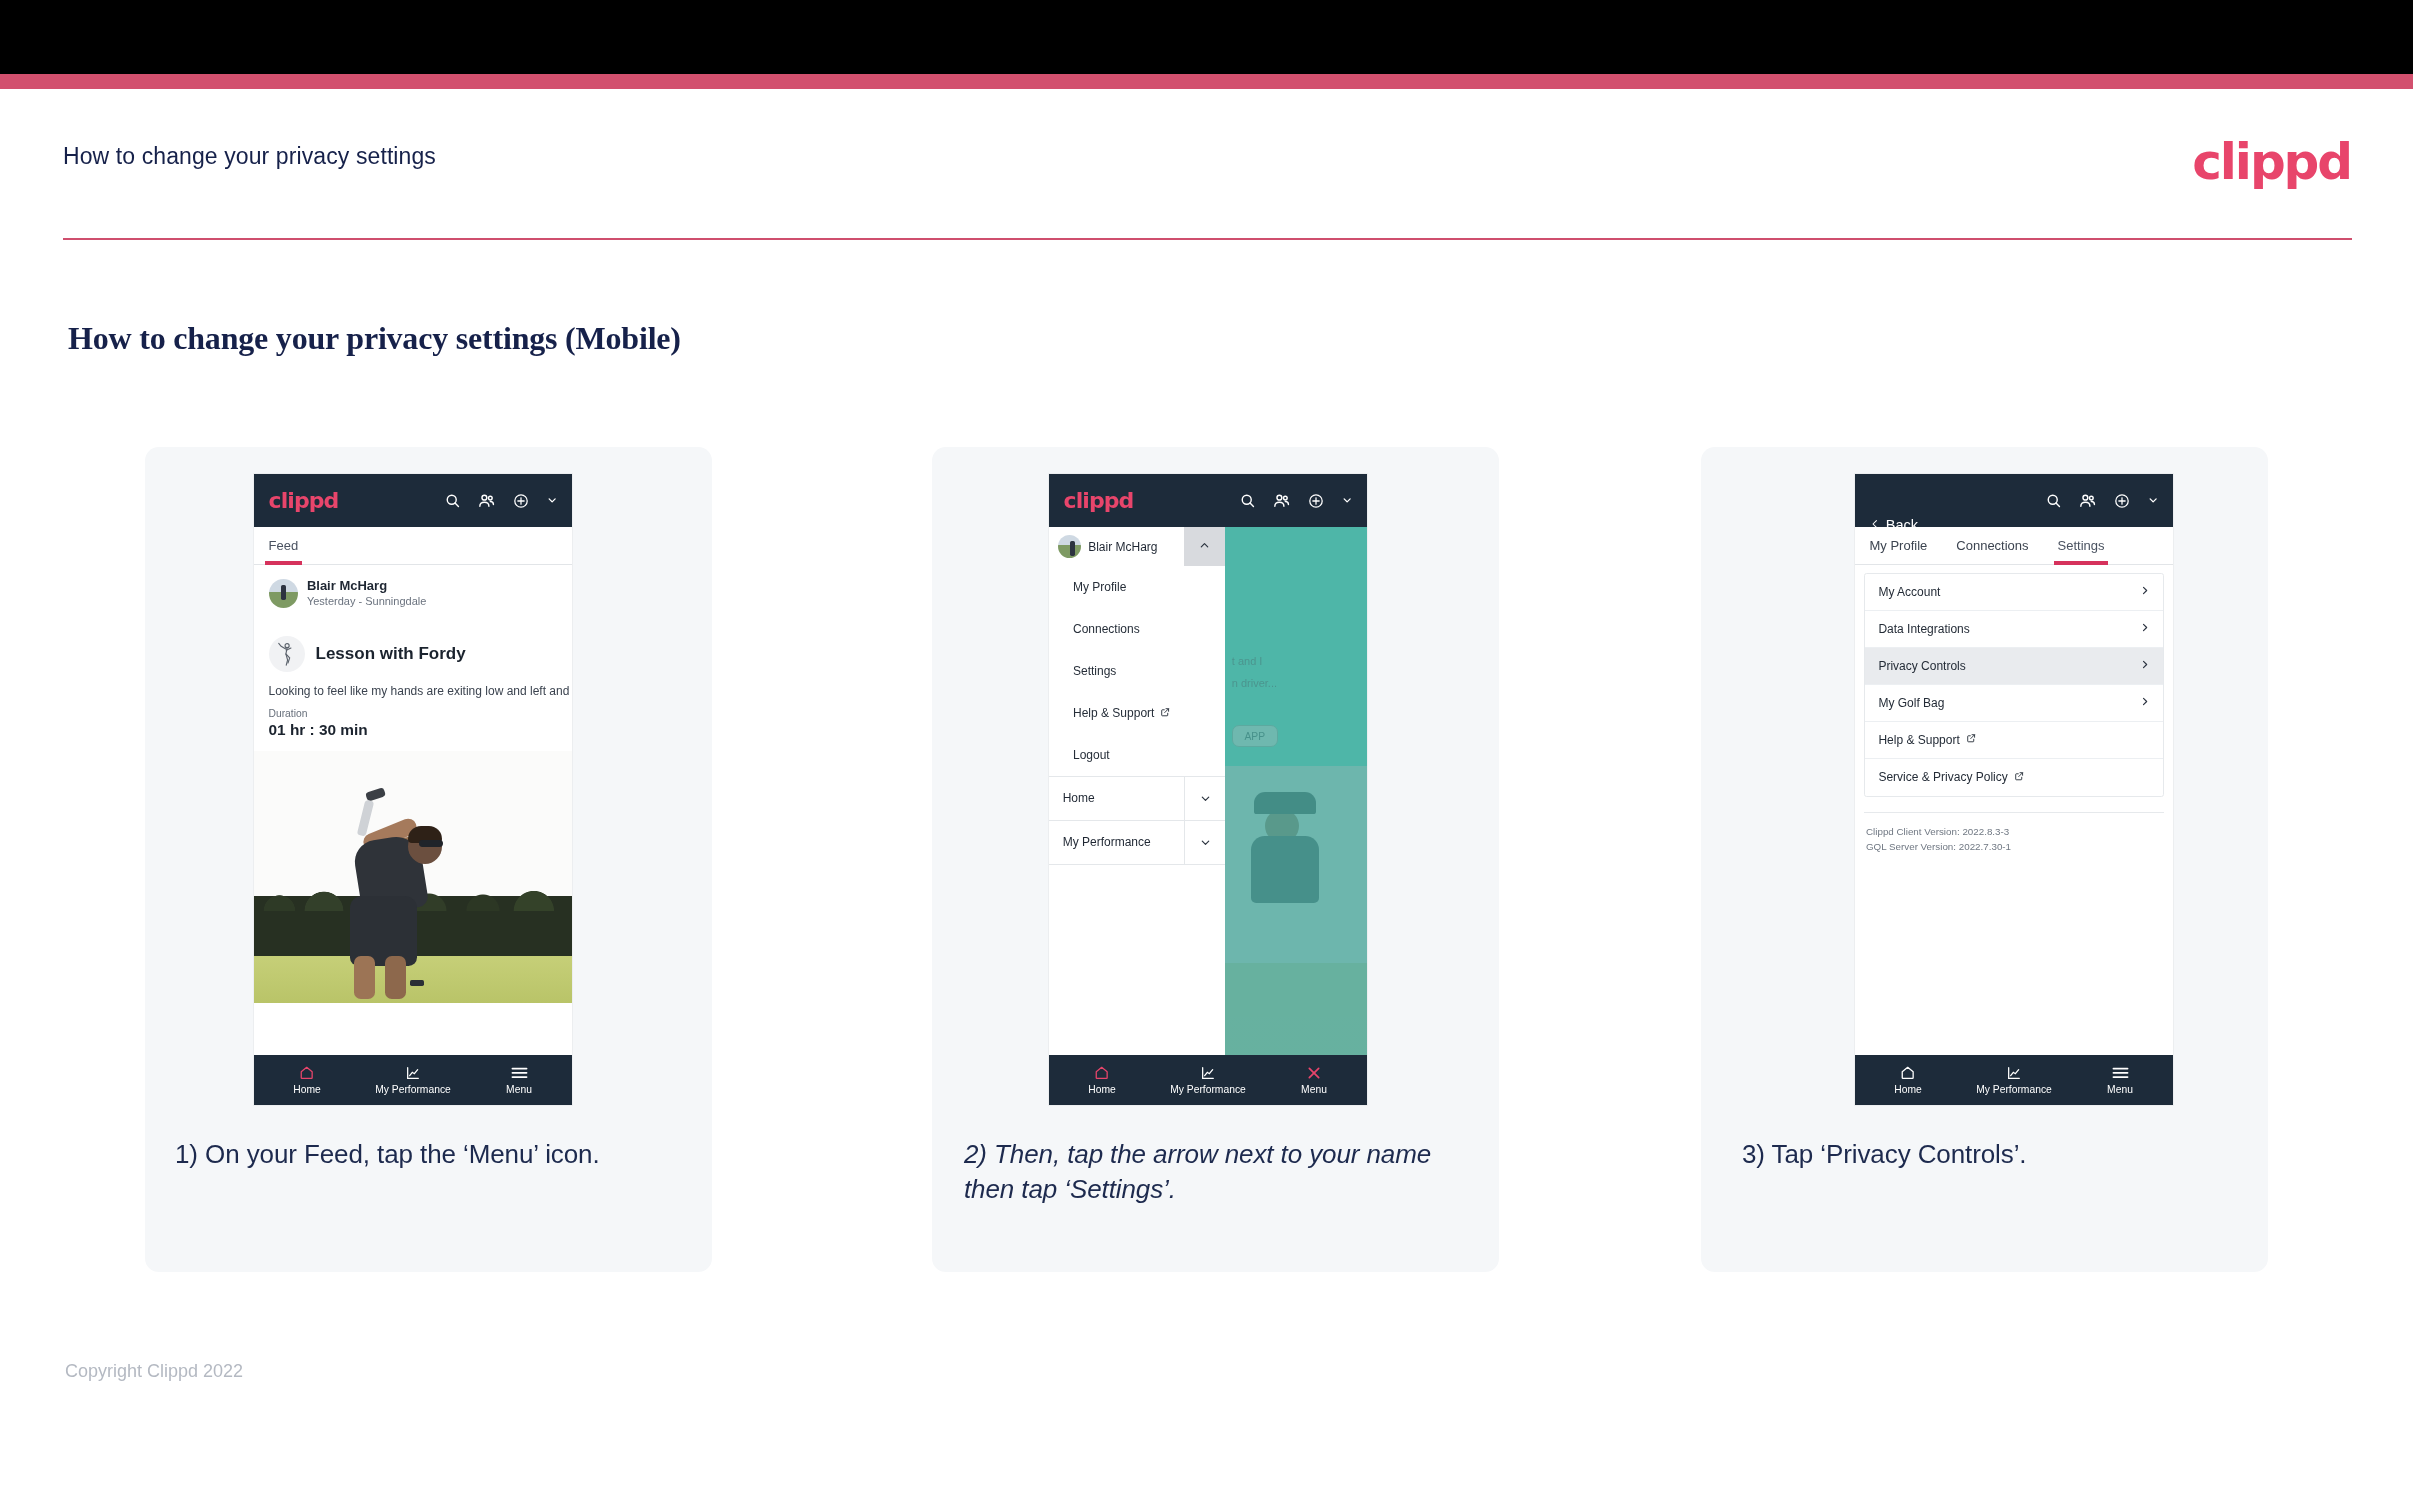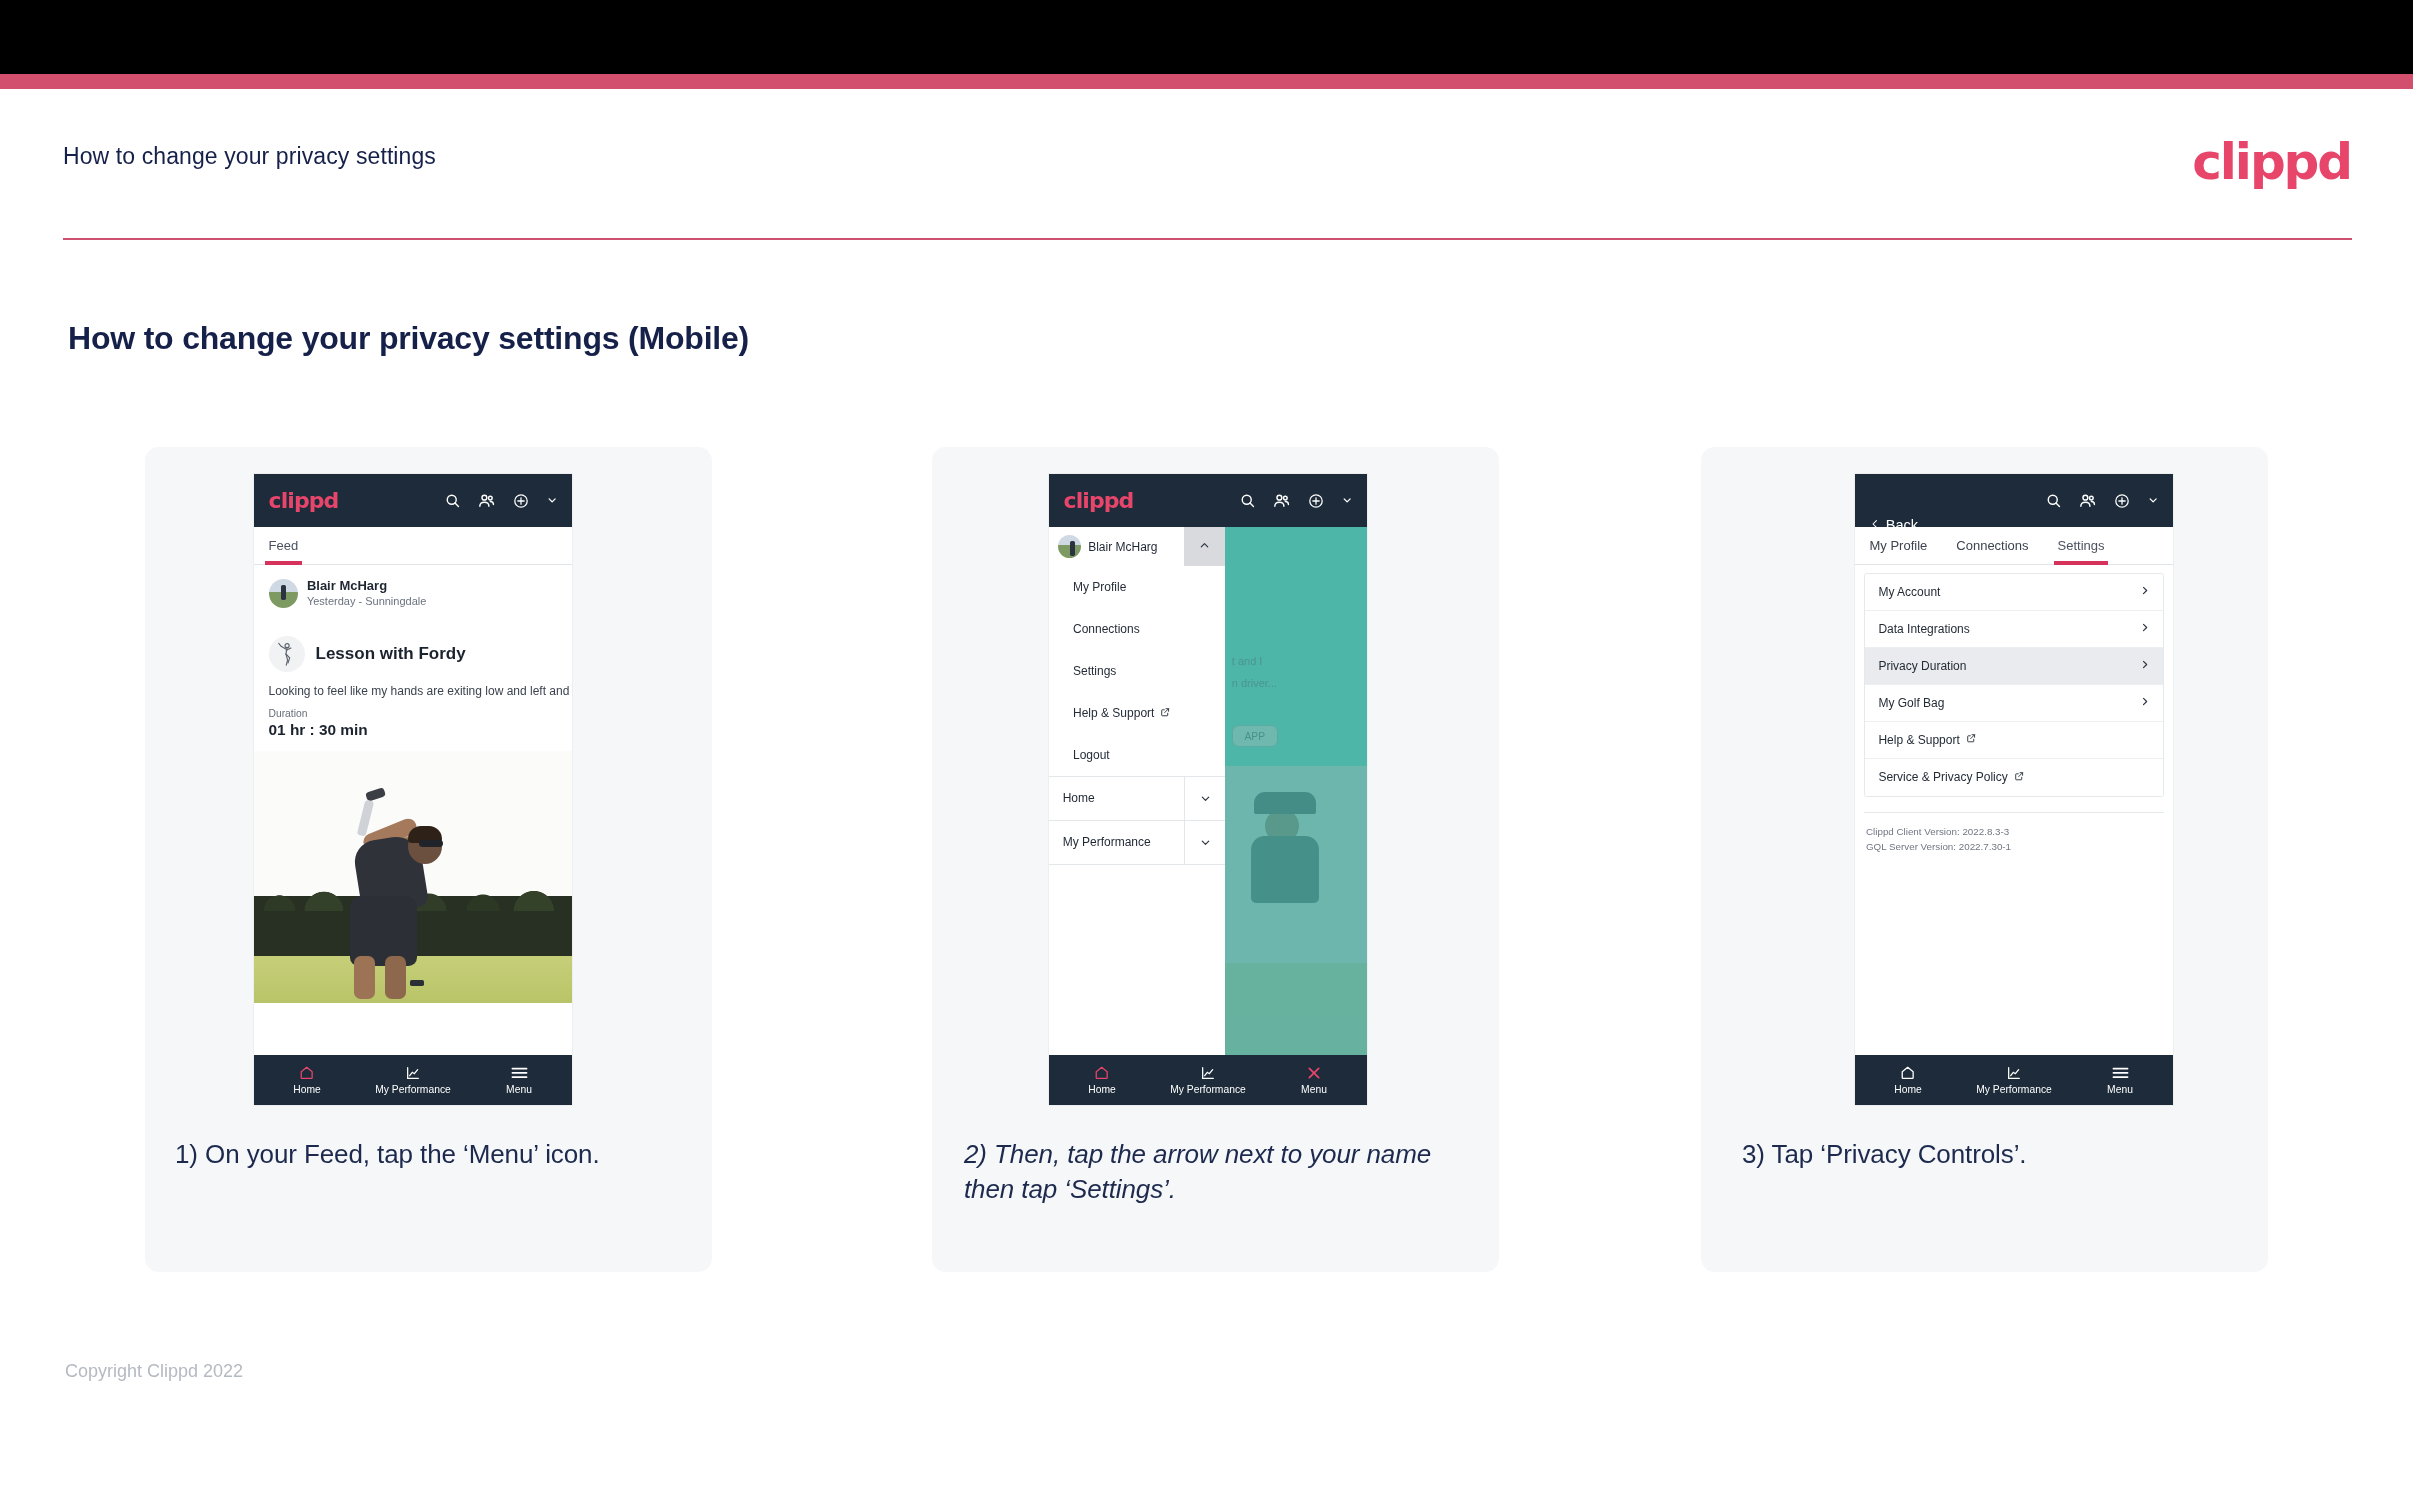--- a/index.html
+++ b/index.html
@@ -23,21 +23,21 @@
   .brand-logo {
     position:absolute; right:62px; top:43px;
     font-size:50px; font-weight:bold; color:#e8456b;
     letter-spacing:-2.1px; font-family:"DejaVu Sans", sans-serif;
   }
   .header-rule {
     position:absolute; left:63px; top:148px; width:2289px; height:1.7px; background:#cf4f6e;
   }
 
   
-  .slide-heading { position:absolute; left:68px; top:320px; }
+  .slide-heading { position:absolute; left:68px; top:320px;font-family:Liberation Serif, serif; }
   .slide-heading h1 { font-size:32px; font-weight:bold; color:#16214a; letter-spacing:-0.2px; }
   .slide-heading h2 { font-size:31px; font-weight:normal; color:#22305c; margin-top:7.7px; letter-spacing:-0.2px; }
 
   
   .cards { position:absolute; left:0; top:447px; width:2413px; height:829px; }
   .card {
     position:absolute; top:0; width:567px; height:825px;
     background:#f5f7f9; border-radius:13.7px;
   }
   .card-1 { left:145px; }
@@ -554,21 +554,21 @@
         </div>
         <div class="set-row">
           <span>Data Integrations</span>
           <span class="set-chev">
             <svg width="9.4" height="13" viewBox="0 0 24 24" fill="none" stroke="#2b3340" stroke-width="3">
                 <polyline points="9,4 17,12 9,20" stroke-linecap="round" stroke-linejoin="round"></polyline>
               </svg>
           </span>
         </div>
         <div class="set-row hl">
-          <span>Privacy Duration</span>
+          <span>Privacy Controls</span>
           <span class="set-chev">
             <svg width="9.4" height="13" viewBox="0 0 24 24" fill="none" stroke="#2b3340" stroke-width="3">
                 <polyline points="9,4 17,12 9,20" stroke-linecap="round" stroke-linejoin="round"></polyline>
               </svg>
           </span>
         </div>
         <div class="set-row">
           <span>My Golf Bag</span>
           <span class="set-chev">
             <svg width="9.4" height="13" viewBox="0 0 24 24" fill="none" stroke="#2b3340" stroke-width="3">

